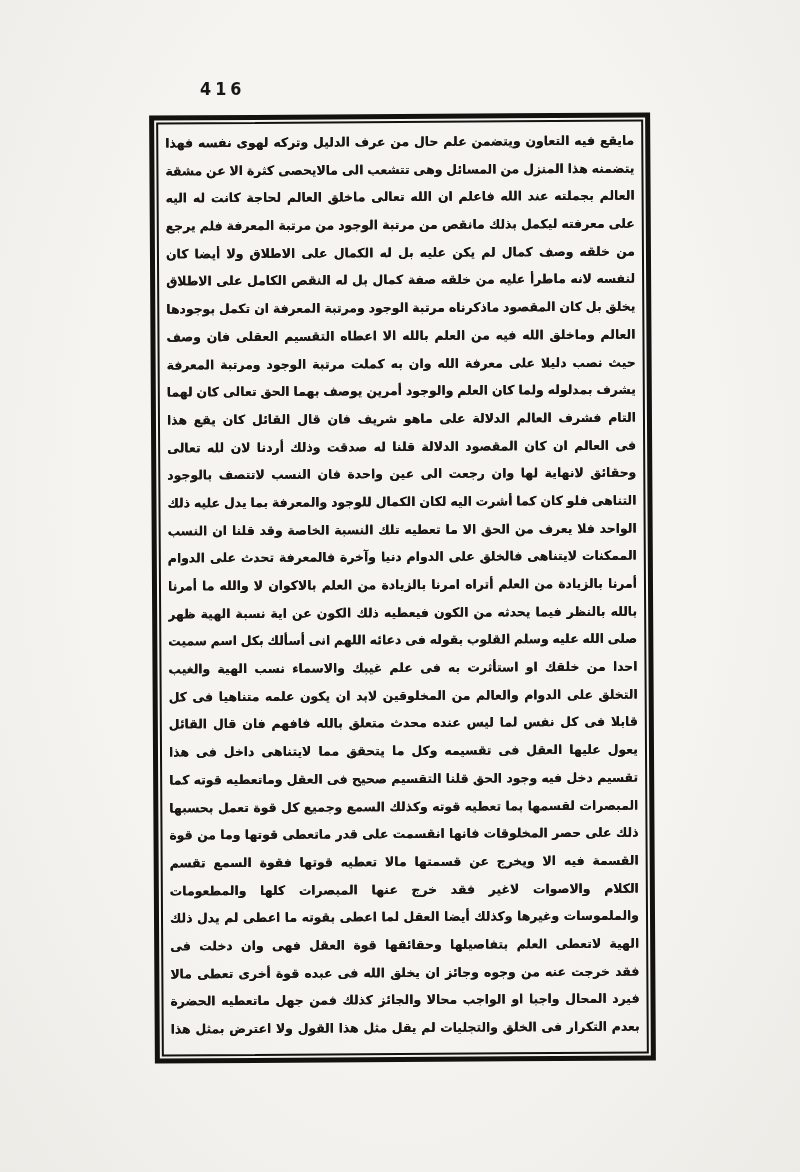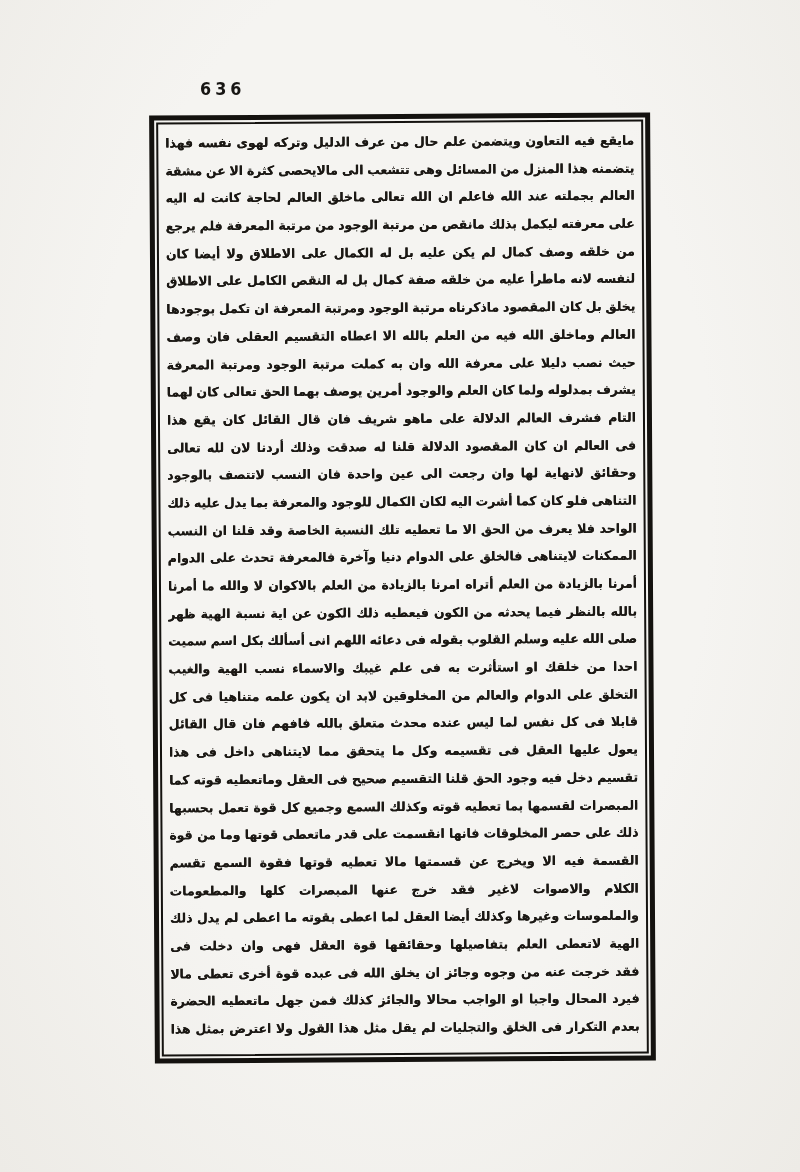--- a/index.html
+++ b/index.html
@@ -59,21 +59,21 @@
     color: #1b1814;
     word-spacing: -0.5px;
     text-shadow: 0 0 0.4px #1b1814;
   }
 </style>
 </head>
 <body>
 
 <div class="scan">
 
-  <div class="page-number">636</div>
+  <div class="page-number">416</div>
 
   <div class="frame">
     <div class="frame-inner">
       <div class="text-block" dir="rtl" lang="ar">
           <div class="t-line">مايقع فيه التعاون ويتضمن علم حال من عرف الدليل وتركه لهوى نفسه فهذا جميع رؤس ما</div>
           <div class="t-line">يتضمنه هذا المنزل من المسائل وهى تتشعب الى مالايحصى كثرة الا عن مشقة كبيرة فاما مرتبة</div>
           <div class="t-line">العالم بجملته عند الله فاعلم ان الله تعالى ماخلق العالم لحاجة كانت له اليه وانما خلقه دليلا</div>
           <div class="t-line">على معرفته ليكمل بذلك مانقص من مرتبة الوجود من مرتبة المعرفة فلم يرجع اليه سبحانه</div>
           <div class="t-line">من خلقه وصف كمال لم يكن عليه بل له الكمال على الاطلاق ولا أيضا كان العالم فى خلقه مطلوبا</div>
           <div class="t-line">لنفسه لانه ماطرأ عليه من خلقه صفة كمال بل له النقص الكامل على الاطلاق سواء خلق اولم</div>

